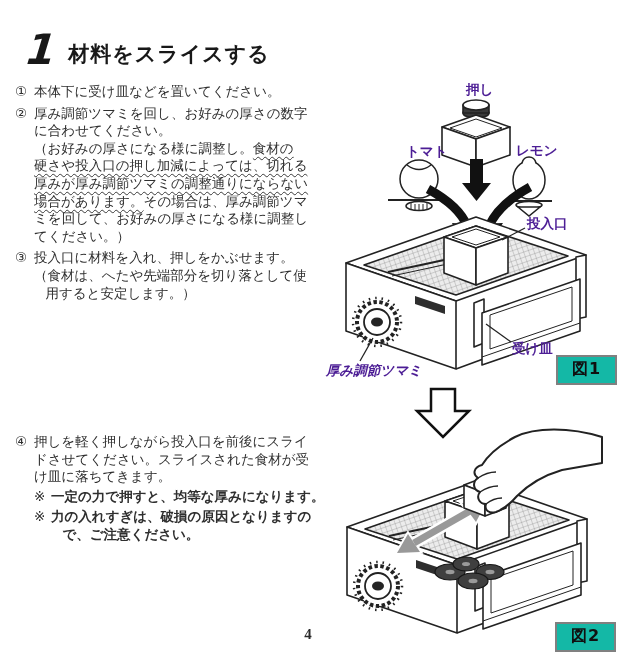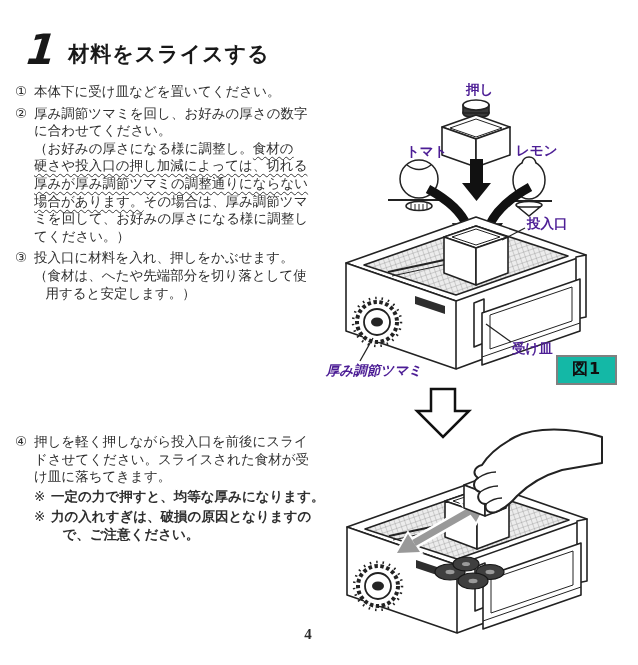--- a/index.html
+++ b/index.html
@@ -229,16 +229,17 @@
     </svg>
 
     <div class="fig-label" style="left:136px; top:6px;">押し</div>
     <div class="fig-label" style="left:76px; top:68px;">トマト</div>
     <div class="fig-label" style="left:186px; top:67px;">レモン</div>
     <div class="fig-label" style="left:197px; top:140px;">投入口</div>
     <div class="fig-label" style="left:182px; top:265px;">受け皿</div>
     <div class="fig-label" style="left:-4px; top:287px;font-style:italic;">厚み調節ツマミ</div>
 
     <div class="fig-caption" style="left:226px; top:280px;"><span>図1</span></div>
+    <div class="fig-caption" style="left:225px; top:547px;"><span>図2</span></div>
   </div>
 
   <div class="page-num">4</div>
 </div>
 
 </body></html>

